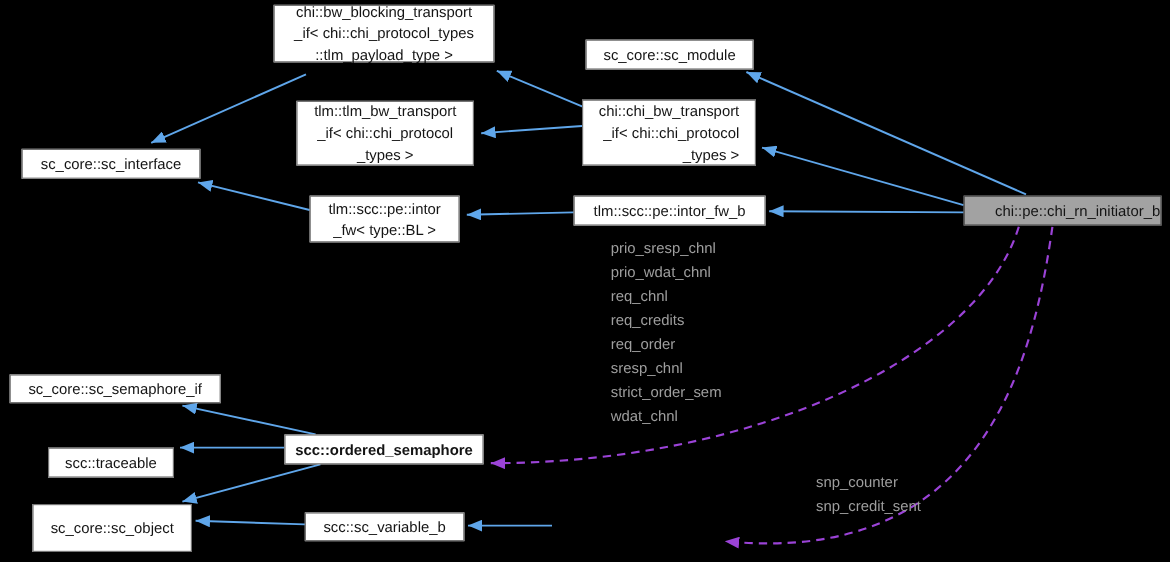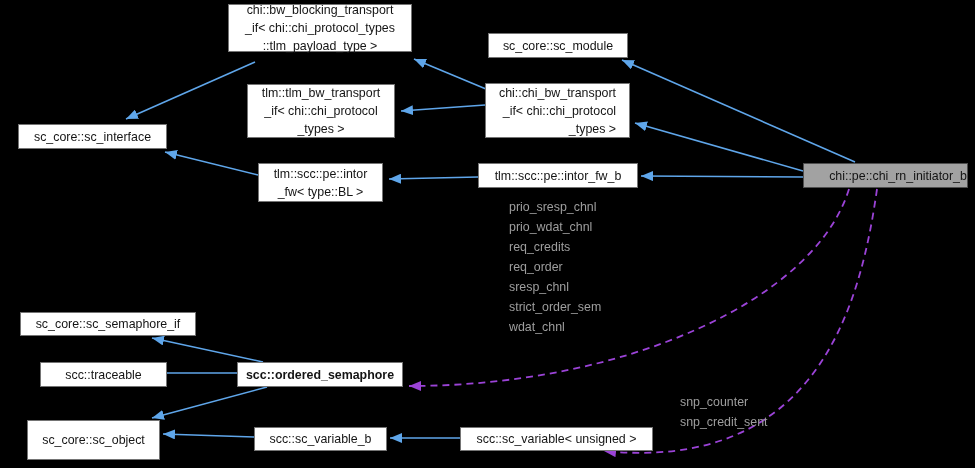--- a/index.html
+++ b/index.html
@@ -101,30 +101,30 @@
 _if&lt; chi::chi_protocol
 _types &gt;</div>
   <div class="node" style="left:485px; top:83px;  width:145px; height:55px;text-align:right;">chi::chi_bw_transport
 _if&lt; chi::chi_protocol
 _types &gt;</div>
   <div class="node" style="left:18px;  top:124px; width:149px; height:25px;">sc_core::sc_interface</div>
   <div class="node" style="left:258px; top:163px; width:125px; height:39px;">tlm::scc::pe::intor
 _fw&lt; type::BL &gt;</div>
   <div class="node" style="left:478px; top:163px; width:160px; height:25px;">tlm::scc::pe::intor_fw_b</div>
   <div class="node highlight" style="left:803px; top:163px; width:165px; height:25px;padding-left:28px;">chi::pe::chi_rn_initiator_b</div>
-  <div class="node" style="left:20px;   top:312px; width:176px; height:24px;">sc_core::sc_semaphore_if</div>
-  <div class="node" style="left:40px;  top:362px; width:127px; height:25px;">scc::traceable</div>
+  <div class="node" style="left:8px;   top:312px; width:176px; height:24px;">sc_core::sc_semaphore_if</div>
+  <div class="node" style="left:40px;  top:373px; width:105px; height:25px;">scc::traceable</div>
   <div class="node" style="left:237px; top:362px; width:166px; height:25px;font-weight:bold;">scc::ordered_semaphore</div>
   <div class="node" style="left:27px;  top:420px; width:133px; height:40px;">sc_core::sc_object</div>
   <div class="node" style="left:254px; top:427px; width:133px; height:24px;">scc::sc_variable_b</div>
-  <div class="node" style="left:460px; top:427px; width:193px; height:24px;">scc::sc_variable&lt; unsigned &gt;</div>
 
   <div class="edge-labels" style="left:509px; top:197px;">
     <div>prio_sresp_chnl</div>
     <div>prio_wdat_chnl</div>
+    <div>req_chnl</div>
     <div>req_credits</div>
     <div>req_order</div>
     <div>sresp_chnl</div>
     <div>strict_order_sem</div>
     <div>wdat_chnl</div>
   </div>
 
   <div class="edge-labels" style="left:680px; top:392px;">
     <div>snp_counter</div>
     <div>snp_credit_sent</div>

